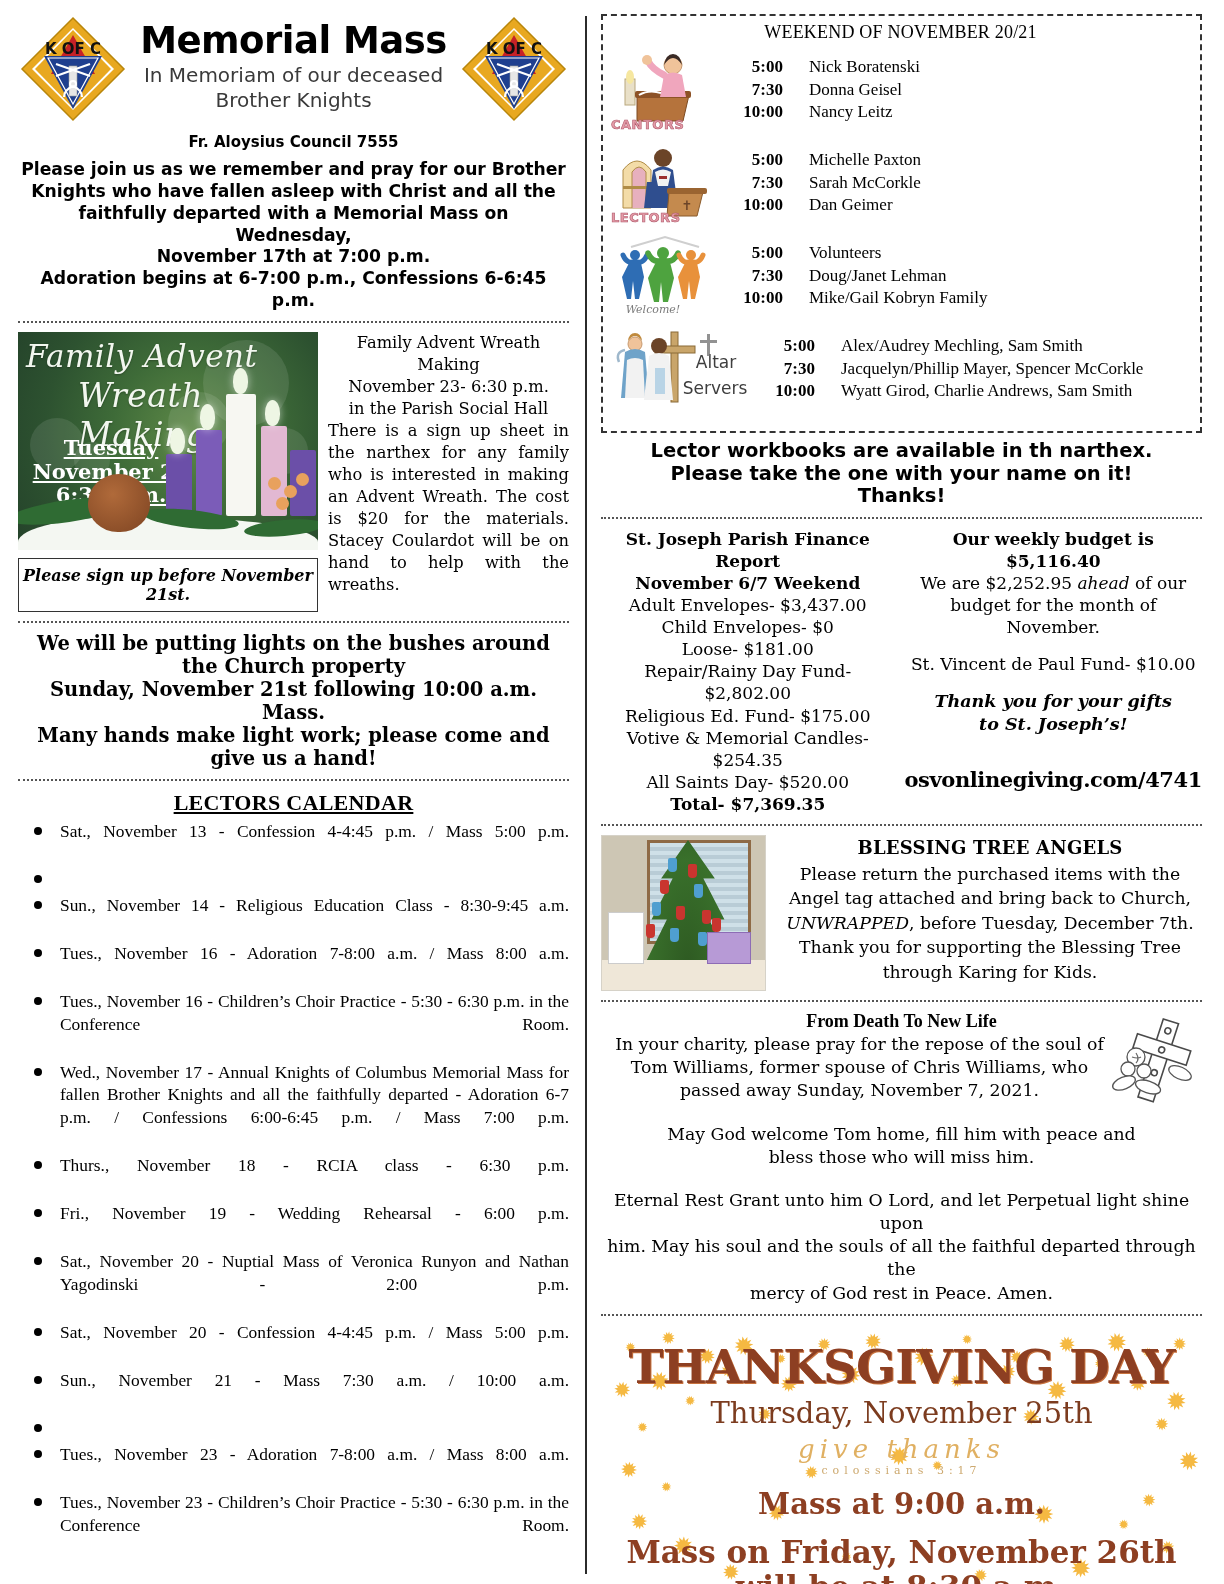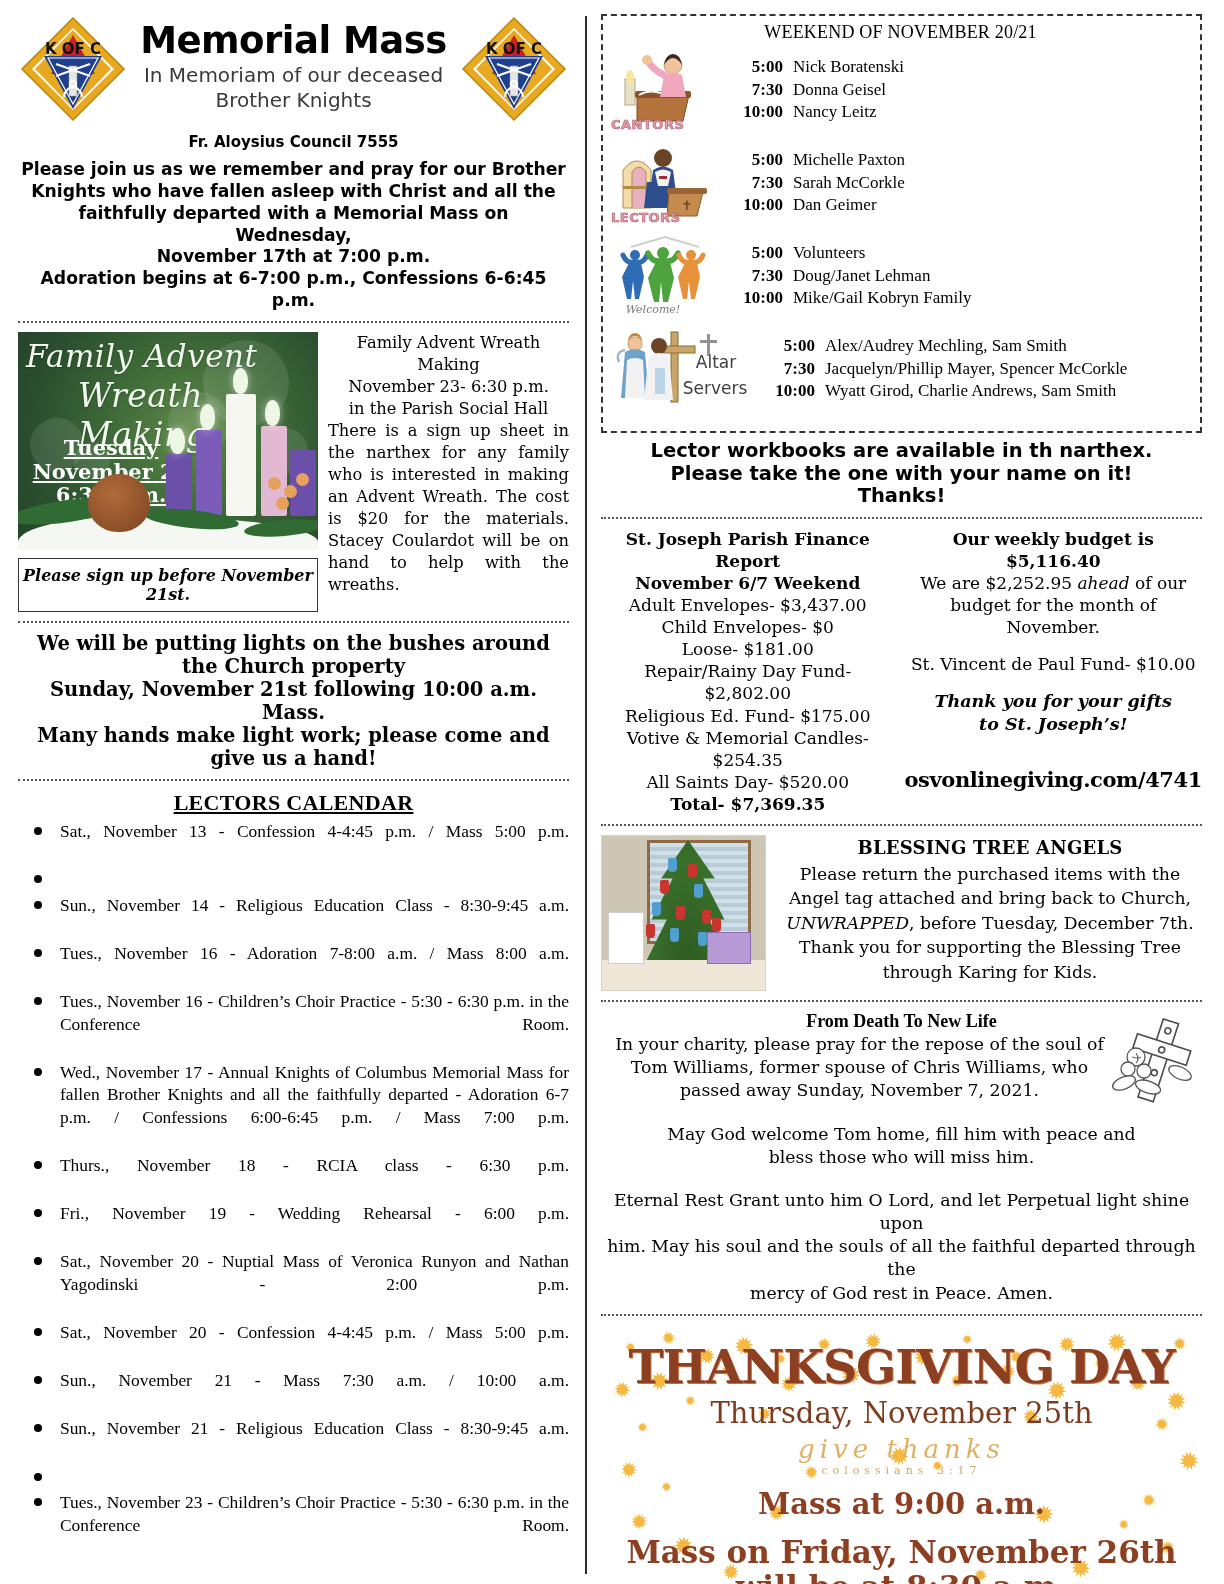--- a/index.html
+++ b/index.html
@@ -56,21 +56,21 @@
   ul.cal li { position:relative; padding-left:42px; font-size:17.4px; line-height:1.285; margin-bottom:3.5px; text-align:justify; }
   ul.cal li:after { content:""; display:inline-block; width:100%; }
   ul.cal li .bullet { position:absolute; left:16px; top:7px; width:8px; height:8px; background:#000; border-radius:50%; }
 
   
   .min-table { border:2px dashed #333; padding:6px 10px 10px 8px; }
   .min-head { text-align:center; font-weight:normal; font-size:18px; letter-spacing:0.2px; margin-bottom:6px; }
   .min-row { display:flex; align-items:center; gap:8px; margin-bottom:11px; }
   .min-icon { width:108px; flex:0 0 108px; height:82px; position:relative; }
   .min-times { display:flex; flex-direction:column; }
-  .min-line { display:flex; gap:10px; font-size:17px; line-height:1.32; }
+  .min-line { display:flex; gap:26px; font-size:17px; line-height:1.32; }
   .min-t { font-weight:bold; min-width:56px; text-align:right; }
   .icon-cap { position:absolute; bottom:-1px; left:0; font-family:"DejaVu Sans", sans-serif; font-weight:bold; font-size:13px; color:#e49ba7;
       -webkit-text-stroke:0.6px #b05a6c; letter-spacing:0.5px; }
 
   .lector-note { text-align:center; font-family:"DejaVu Sans", sans-serif; font-weight:bold; font-size:19.5px; line-height:1.16; margin:7px 0 2px; }
 
   
   .fin { display:flex; gap:10px; }
   .fin-l { flex:1; text-align:center; font-family:"DejaVu Serif", serif; font-size:17px; line-height:1.3; }
   .fin-r { flex:1; text-align:center; font-family:"DejaVu Serif", serif; font-size:17px; line-height:1.3; }
@@ -237,22 +237,22 @@
         <li><span class="bullet"></span></li>
         <li><span class="bullet"></span><span>Sun., November 14 - Religious Education Class - 8:30-9:45 a.m.</span></li>
         <li><span class="bullet"></span><span>Tues., November 16 - Adoration 7-8:00 a.m. / Mass 8:00 a.m.</span></li>
         <li><span class="bullet"></span><span>Tues., November 16 - Children’s Choir Practice - 5:30 - 6:30 p.m. in the Conference Room.</span></li>
         <li><span class="bullet"></span><span>Wed., November 17 - Annual Knights of Columbus Memorial Mass for fallen Brother Knights and all the faithfully departed - Adoration 6-7 p.m. / Confessions 6:00-6:45 p.m. / Mass 7:00 p.m.</span></li>
         <li><span class="bullet"></span><span>Thurs., November 18 - RCIA class - 6:30 p.m.</span></li>
         <li><span class="bullet"></span><span>Fri., November 19 - Wedding Rehearsal - 6:00 p.m.</span></li>
         <li><span class="bullet"></span><span>Sat., November 20 - Nuptial Mass of Veronica Runyon and Nathan Yagodinski - 2:00 p.m.</span></li>
         <li><span class="bullet"></span><span>Sat., November 20 - Confession 4-4:45 p.m. / Mass 5:00 p.m.</span></li>
         <li><span class="bullet"></span><span>Sun., November 21 - Mass 7:30 a.m. / 10:00 a.m.</span></li>
-        <li><span class="bullet"></span><span>Sun., November 21 - Religious Education Class - 8:30-9:45 a.m.</span></li>
         <li><span class="bullet"></span></li>
+        <li><span class="bullet"></span><span>Tues., November 23 - Adoration 7-8:00 a.m. / Mass 8:00 a.m.</span></li>
         <li><span class="bullet"></span><span>Tues., November 23 - Children’s Choir Practice - 5:30 - 6:30 p.m. in the Conference Room.</span></li>
       </ul>
 
   </div>
 
   <div class="col-div"></div>
 
   <div class="col-right">
 
     <div class="min-table">

